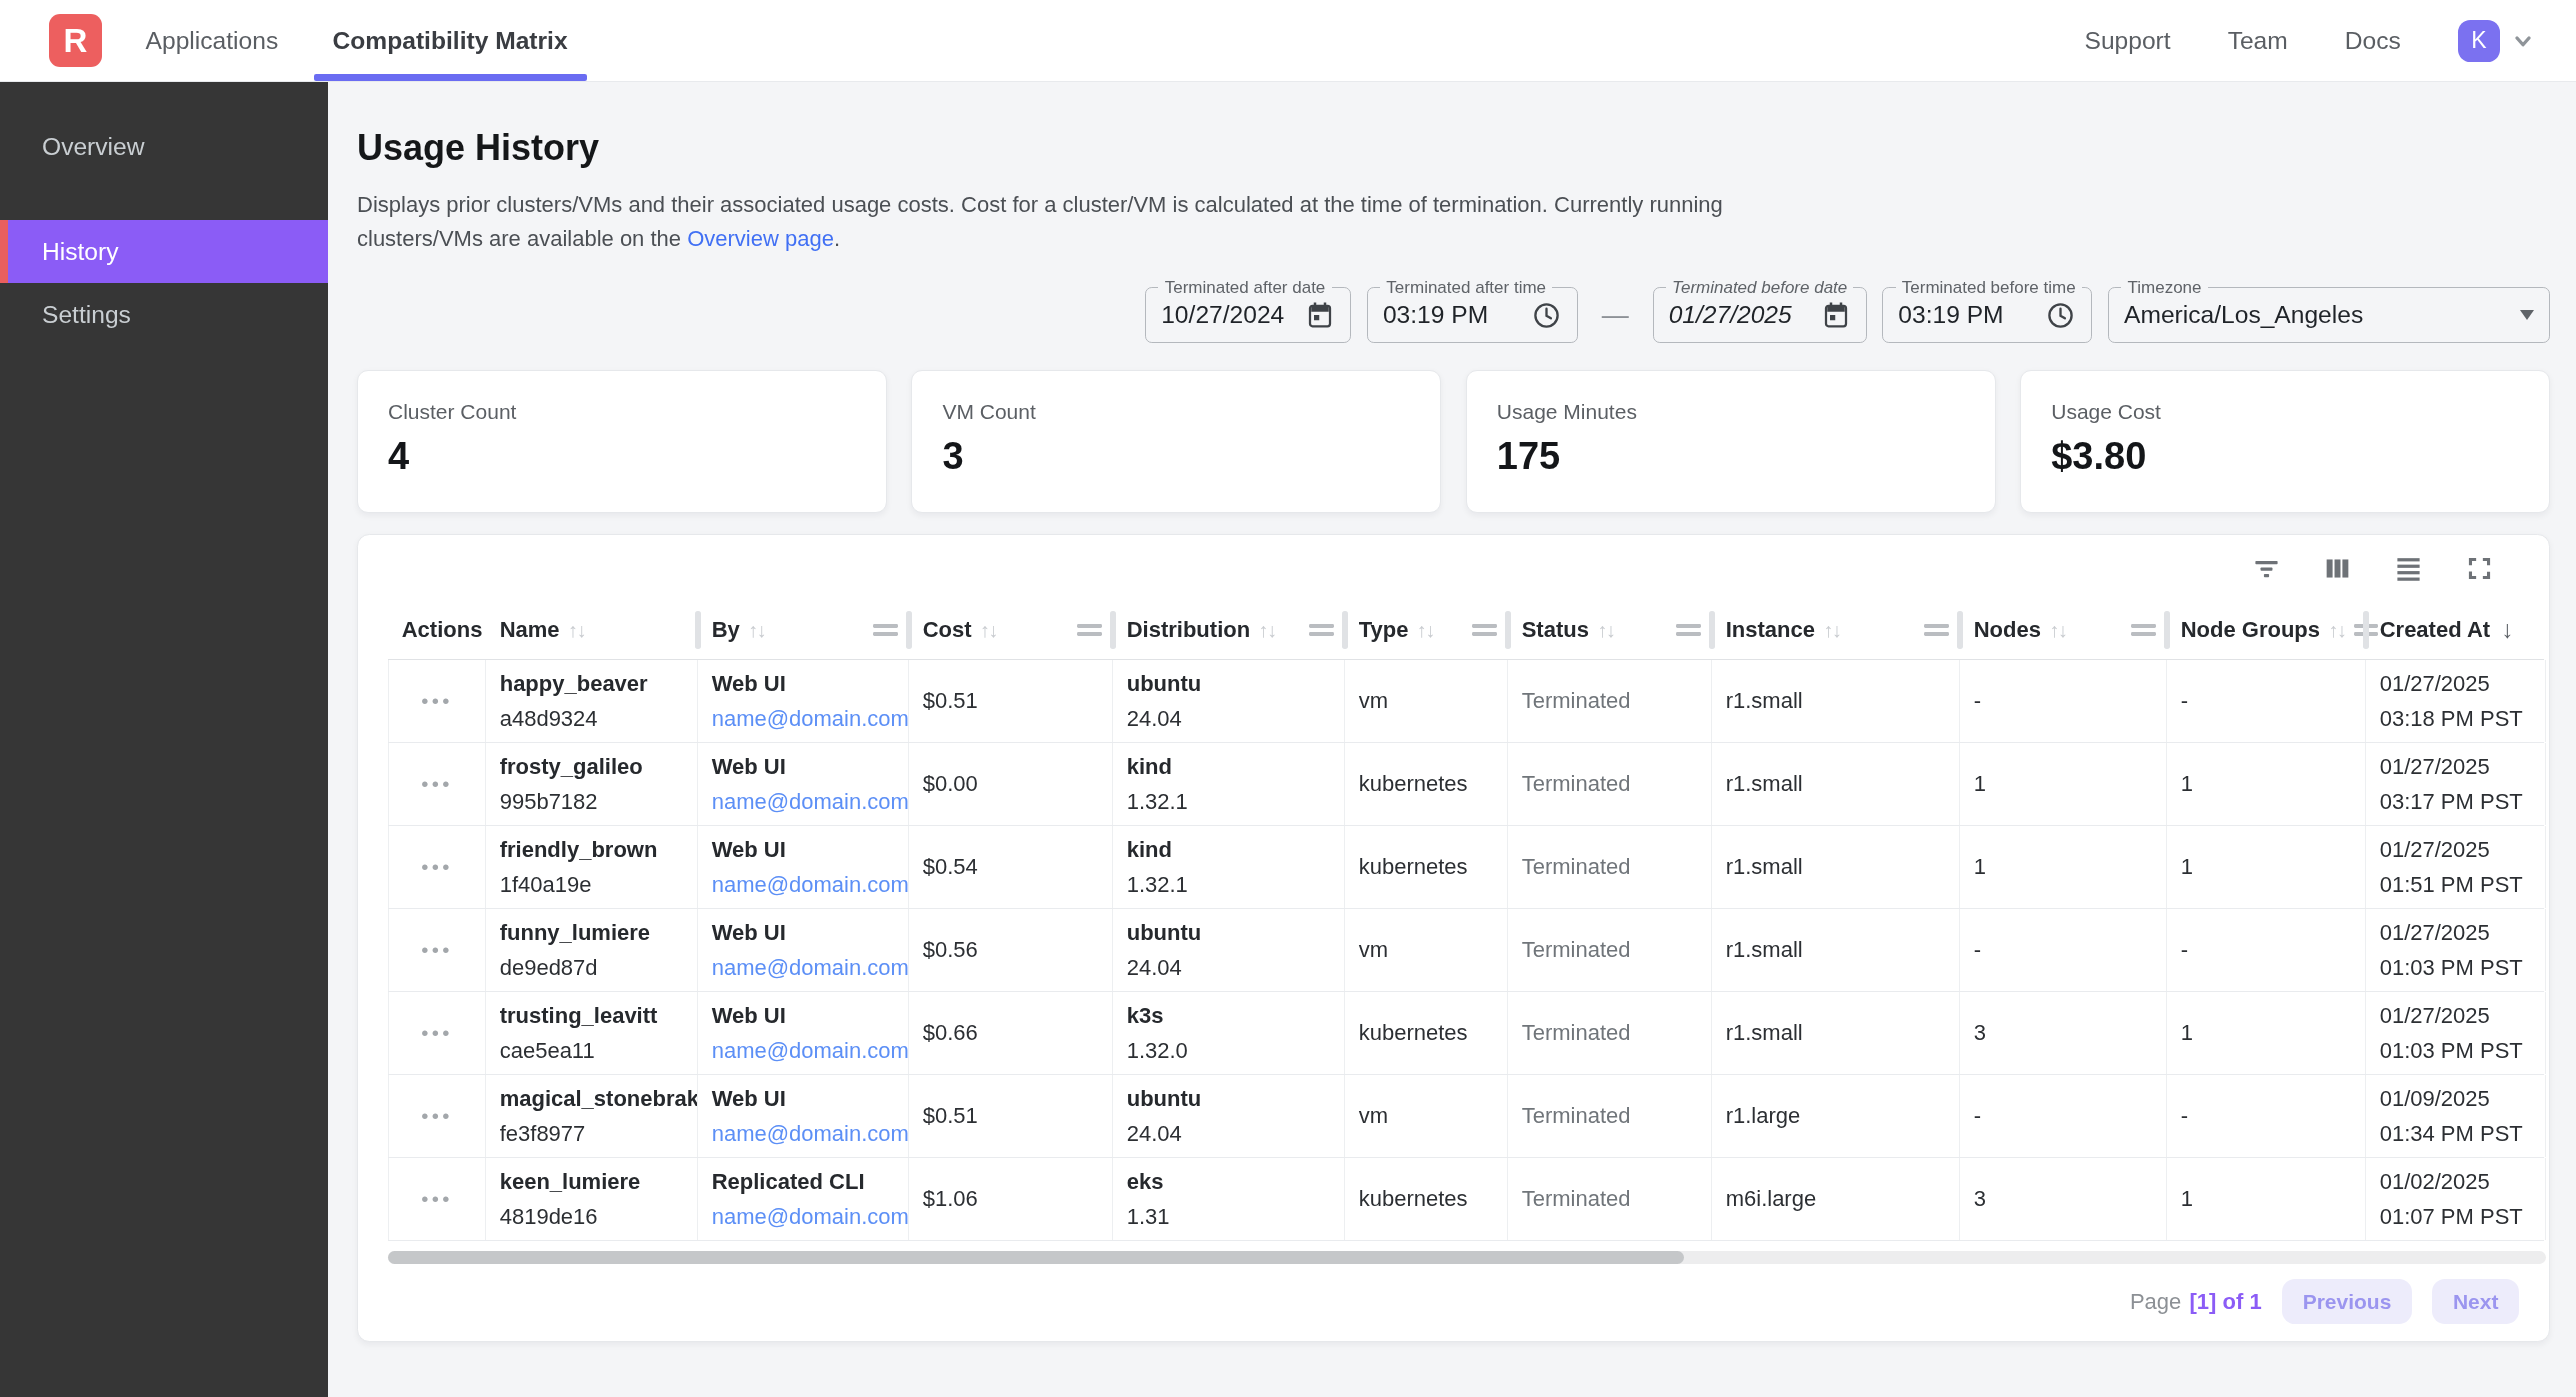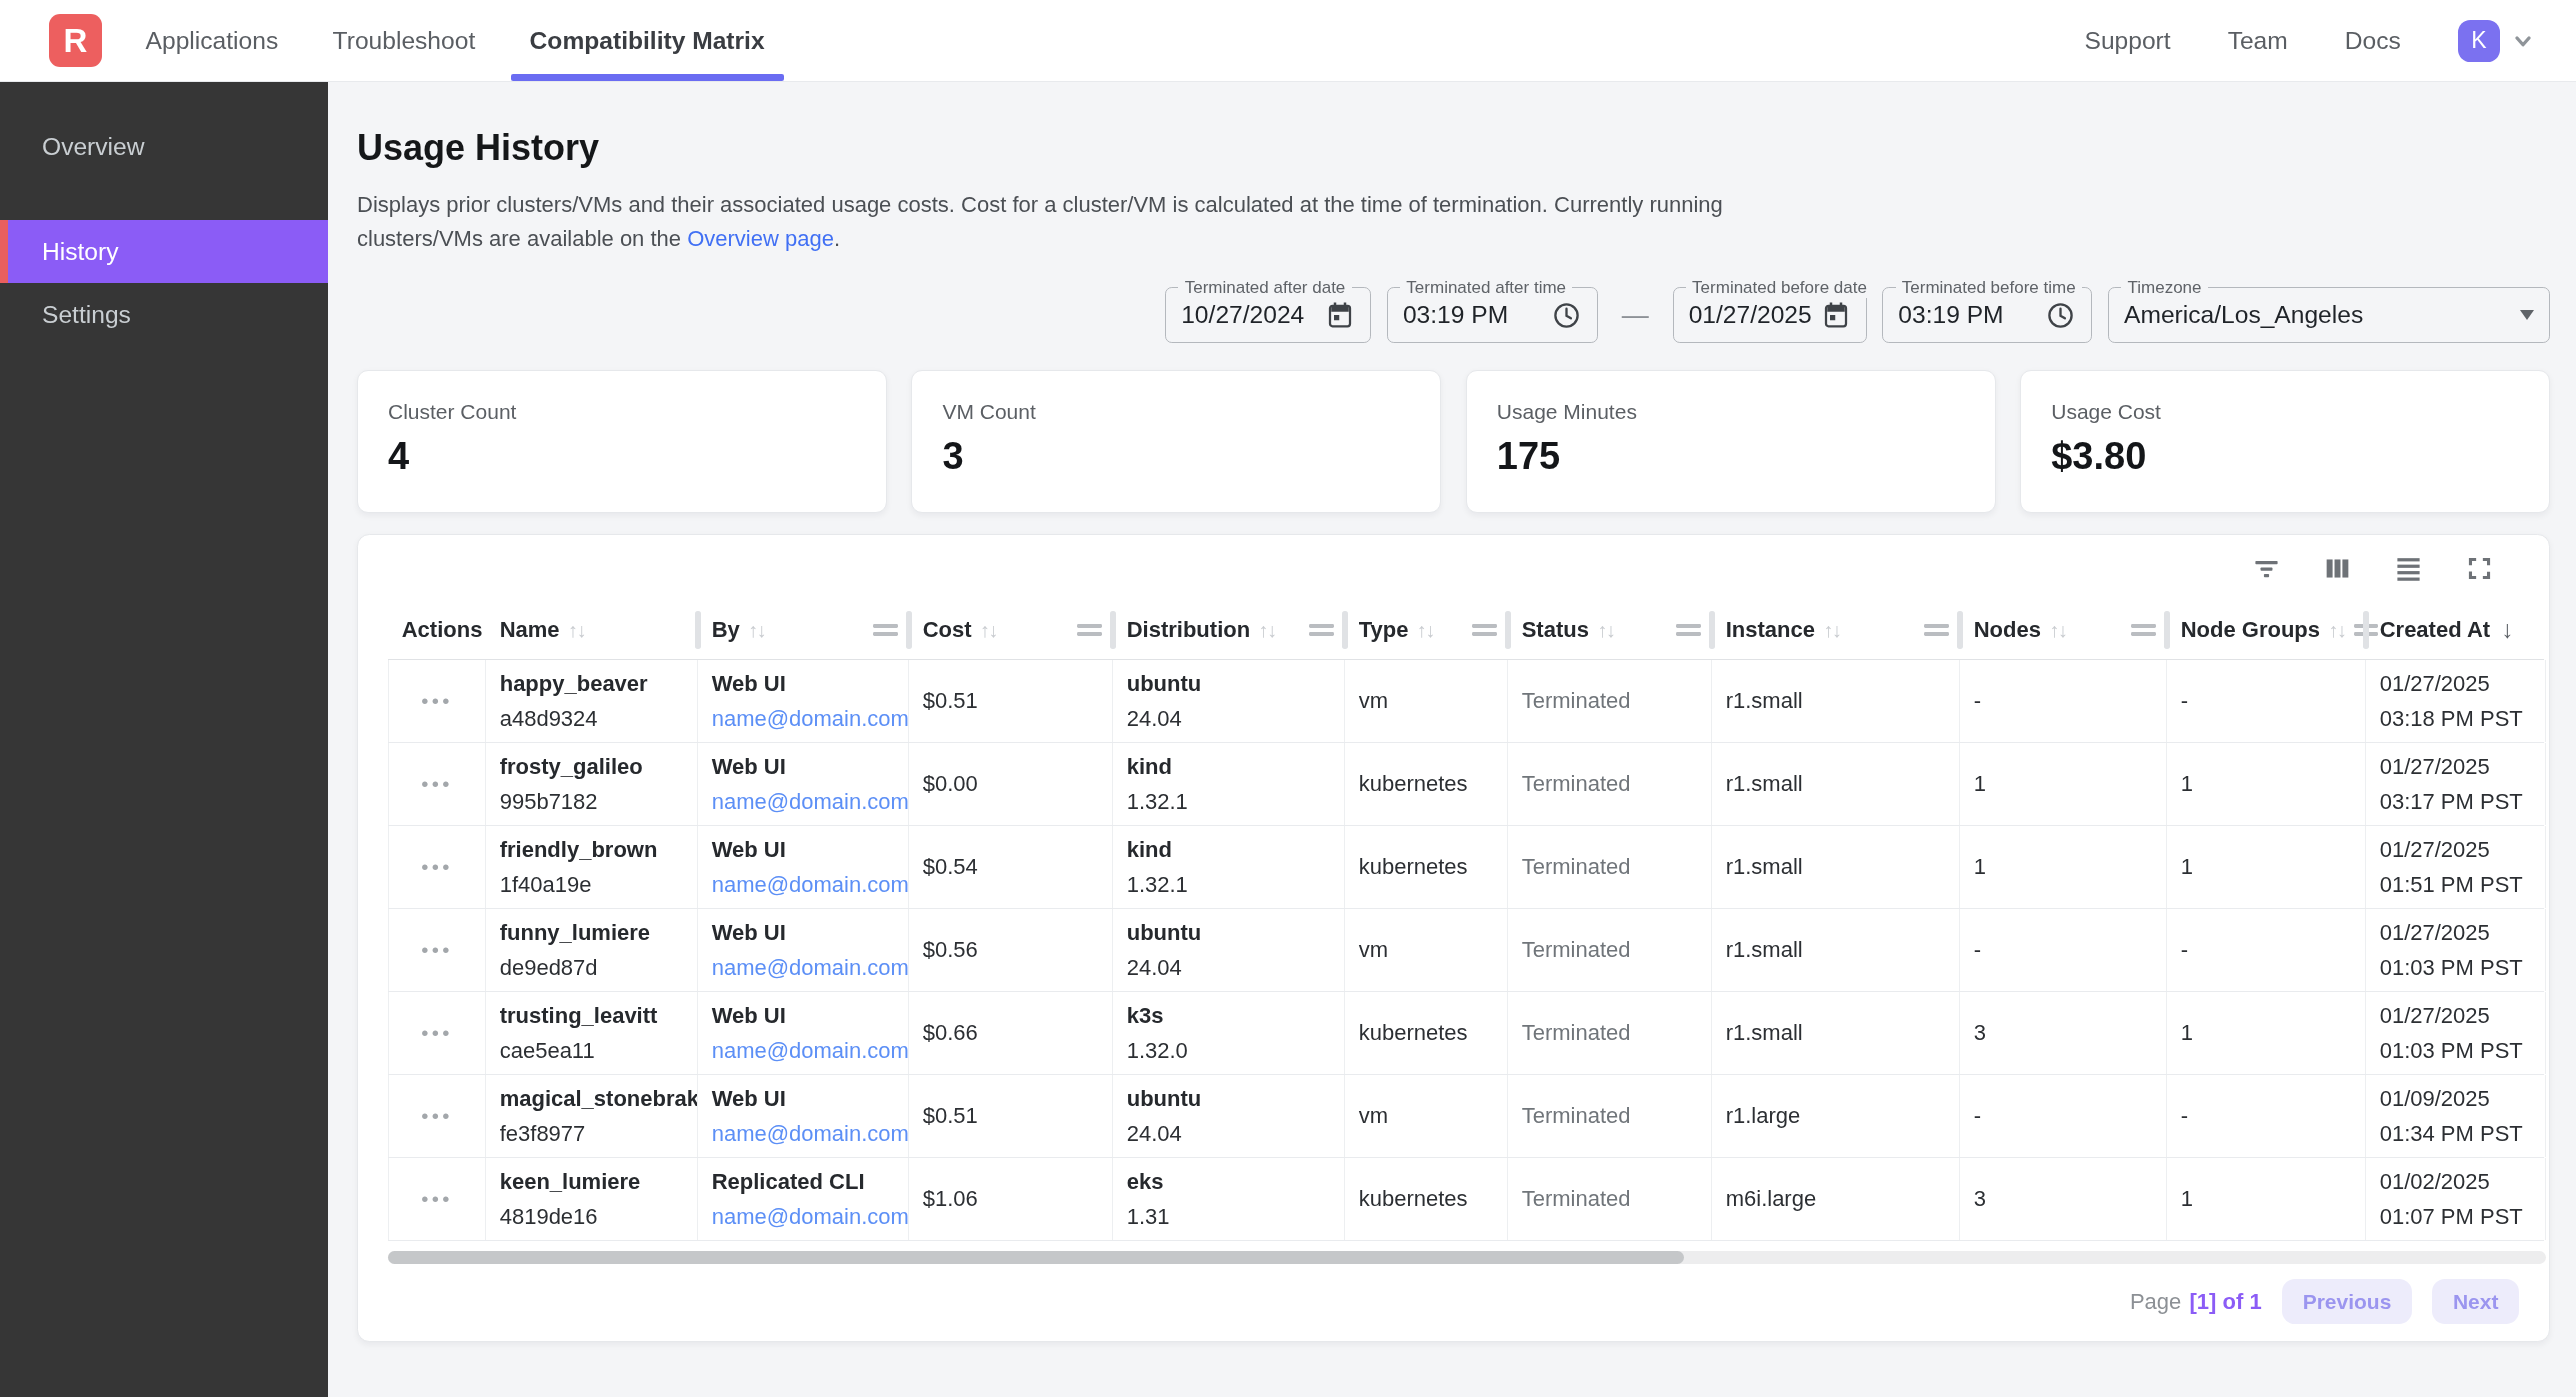--- a/index.html
+++ b/index.html
@@ -44,21 +44,21 @@
   
   .filters { margin-top:31px; display:flex; justify-content:flex-end; align-items:center; gap:15.7px; }
   .field { position:relative; height:56px; border:1.4px solid #b4b8bd; border-radius:6.8px;
            display:flex; align-items:center; padding:0 15px; background:transparent; cursor:pointer; }
   .field-label { position:absolute; top:-10.3px; left:12.3px; background:#f4f5f7; padding:0 6.2px;
                  font-size:17px; color:#5f6368; white-space:nowrap; }
   .field-value { font-size:24.6px; color:#1f2328; white-space:nowrap; }
   .field svg { margin-left:auto; }
   .f-date  { width:206px; }
   .f-time  { width:211px; }
-  .f-date2 { width:194px; }
+  .f-date2 { width:214px;font-style:italic; }
   .f-time2 { width:210px;text-align:center; }
   .f-tz    { width:442px; }
   .dash { font-size:27px; color:#8d9197; margin:0 8.2px; }
   .caret { width:0; height:0; border-left:7.5px solid transparent; border-right:7.5px solid transparent;
            border-top:10.3px solid #5f6368; margin-left:auto; }
 
   
   .stats { margin-top:27px; display:flex; gap:24.6px; }
   .stat-card { flex:1; height:143px; background:#fff; border:1.4px solid #e6e8eb; border-radius:11px;
                box-shadow:0 2.1px 6.8px rgba(20,24,33,0.05); padding:29px 30px; }
@@ -105,21 +105,20 @@
   .pgbtn { background:#edecfb; color:#9b95ef; font-weight:bold; font-size:21px; border:none;
            border-radius:13px; padding:10.3px 20.5px; cursor:pointer; font-family:inherit; }
 </style>
 </head>
 <body>
 
 <header class="topnav">
   <div class="logo">R</div>
   <nav class="tabs">
     <div class="tab">Applications</div>
-    <div class="tab">Troubleshoot</div>
     <div class="tab active">Compatibility Matrix</div>
   </nav>
   <div class="nav-right">
     <span class="navlink">Support</span>
     <span class="navlink">Team</span>
     <span class="navlink">Docs</span>
     <span class="avatar-wrap">
       <span class="avatar">K</span>
       <svg width="30" height="30" viewBox="0 0 40 40">
         <polyline points="12,16 20,25 28,16" fill="none" stroke="#8f9499" stroke-width="4.5" stroke-linecap="round" stroke-linejoin="round"></polyline>

